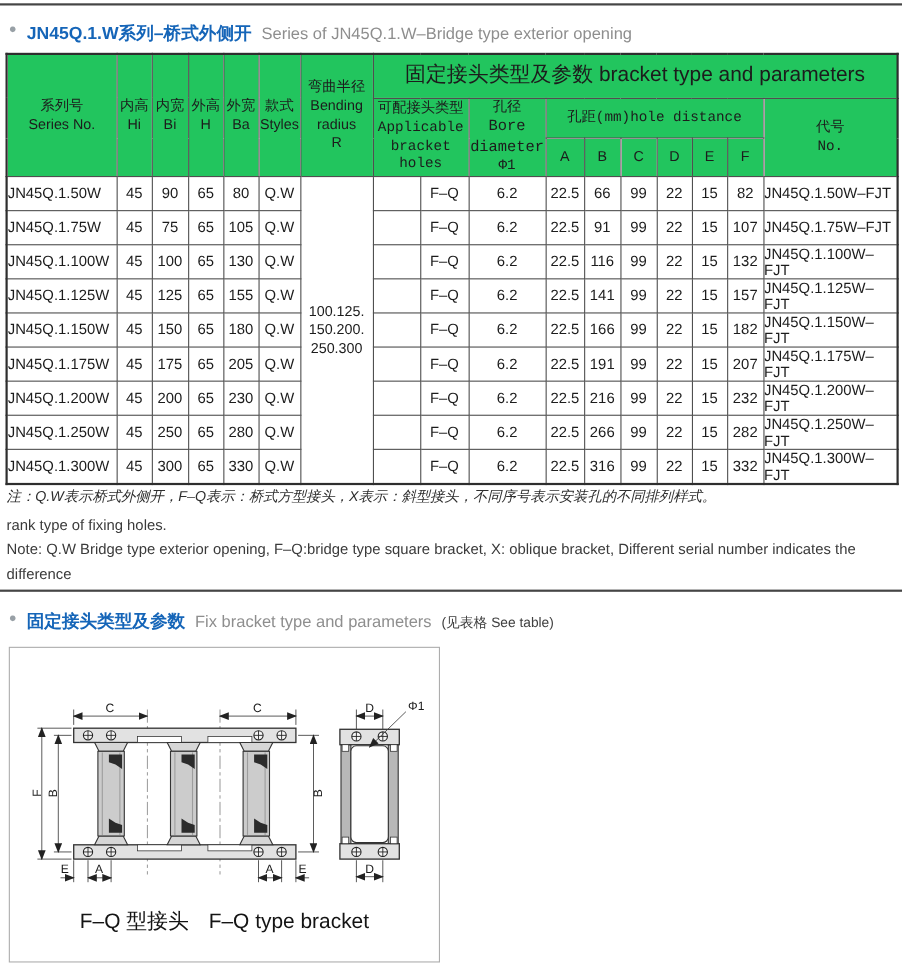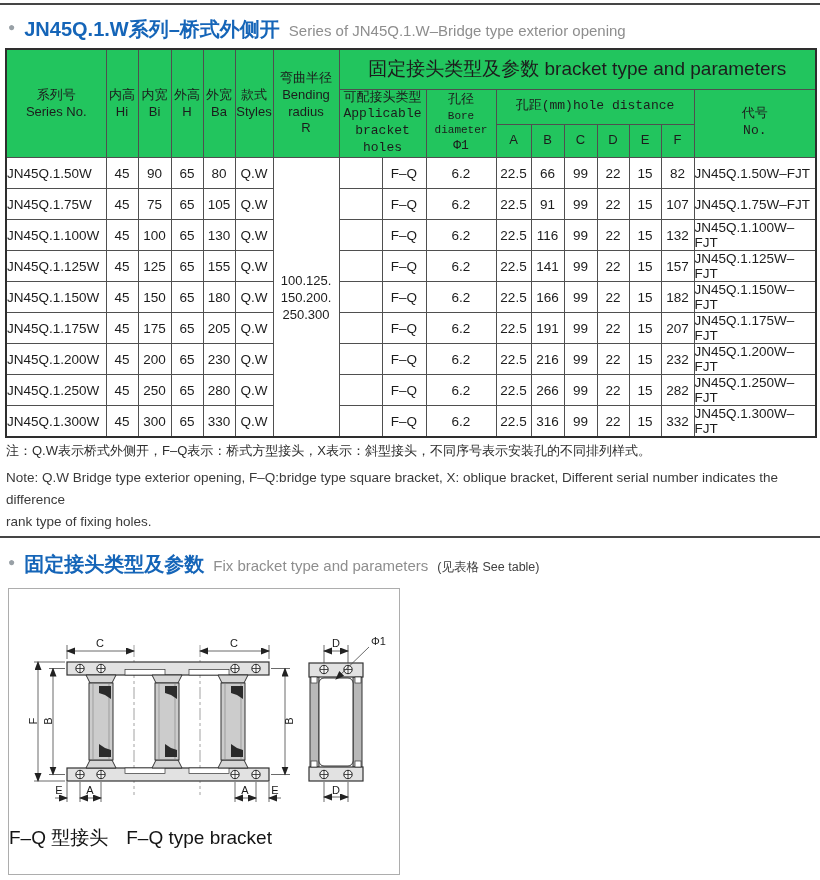--- a/index.html
+++ b/index.html
@@ -1,41 +1,41 @@
 <!DOCTYPE html>
 <html><head>
 <meta charset="utf-8">
 <style>
   html,body{margin:0;padding:0;background:#ffffff;}
   #page{position:relative;width:820px;height:880px;background:#fff;overflow:hidden;
         font-family:"Liberation Sans","DejaVu Sans",sans-serif;}
   .rule{position:absolute;left:0;width:820px;height:2px;background:#454545;}
   .sec-title{position:absolute;left:8px;display:flex;align-items:baseline;gap:9px;white-space:nowrap;}
   .bullet{color:#98a0a6;font-size:12px;align-self:center;line-height:1;}
-  .t-zh{color:#1565b8;font-weight:bold;font-size:20px;}
+  .t-zh{color:#1565b8;font-weight:bold;font-size:16px;}
   .t-en{color:#8e8e8e;font-size:15px;margin-top:12px;}
   .t-see{color:#404040;font-size:12.5px;}
 
   .tblwrap{position:absolute;left:5px;top:48px;}
   table{border-collapse:collapse;table-layout:fixed;width:810px;border:2px solid #2e2e2e;}
   th,td{border:1px solid #4f4f4f;padding:0;text-align:center;color:#1c1c1c;font-weight:normal;overflow:hidden;}
   th{background:#22c55e;font-size:13px;line-height:1.3;}
   td{background:#ffffff;font-size:13.5px;height:30px;}
   tr.h1{height:40px;} tr.h2{height:34px;font-family:Liberation Mono, monospace;} tr.h3{height:32px;}
   th.group{font-size:19px;}
   td.l{text-align:left;padding-left:0;}
-  .sub{font-size:11px;}
+  .sub{font-size:14px;}
   .radius-cell div{line-height:17px;font-size:13px;}
 
   .notes{position:absolute;left:6px;top:442px;width:808px;color:#2e2e2e;}
-  .note-zh{font-size:13px;margin:0 0 7px 0;}
+  .note-zh{font-size:13px;margin:0 0 7px 0;font-style:italic;}
   .note-en{font-size:13.5px;line-height:22px;margin:0;color:#3a3a3a;}
 
   .diagram-box{position:absolute;left:8px;top:588px;width:390px;height:285px;border:1px solid #adadad;background:#fff;}
-  .caption{position:absolute;left:0;top:236px;width:390px;text-align:left;font-size:19px;color:#141414;}
+  .caption{position:absolute;left:0;top:236px;width:390px;text-align:center;font-size:19px;color:#141414;}
   .caption .gap{display:inline-block;width:18px;}
   svg text{font-family:"Liberation Sans","DejaVu Sans",sans-serif;font-size:11px;fill:#1a1a1a;}
 </style>
 </head>
 <body>
 
 <div id="page">
 
   <div class="rule" style="top:3px;"></div>
   <div class="sec-title" style="top:10px;">
@@ -291,22 +291,22 @@
       <td>15</td>
       <td>332</td>
       <td class="l">JN45Q.1.300W–FJT</td>
     </tr>
   </tbody>
       </table>
   </div>
 
   <div class="notes">
     <p class="note-zh">注：Q.W表示桥式外侧开，F–Q表示：桥式方型接头，X表示：斜型接头，不同序号表示安装孔的不同排列样式。</p>
+    <p class="note-en">rank type of fixing holes.</p>
     <p class="note-en">Note: Q.W Bridge type exterior opening, F–Q:bridge type square bracket, X: oblique bracket, Different serial number indicates the difference</p>
-    <p class="note-en">rank type of fixing holes.</p>
   </div>
 
   <div class="rule" style="top:536px;"></div>
   <div class="sec-title" style="top:545px;">
     <span class="bullet">●</span>
     <span class="t-zh">固定接头类型及参数</span>
     <span class="t-en">Fix bracket type and parameters</span>
     <span class="t-see">(见表格 See table)</span>
   </div>
 

